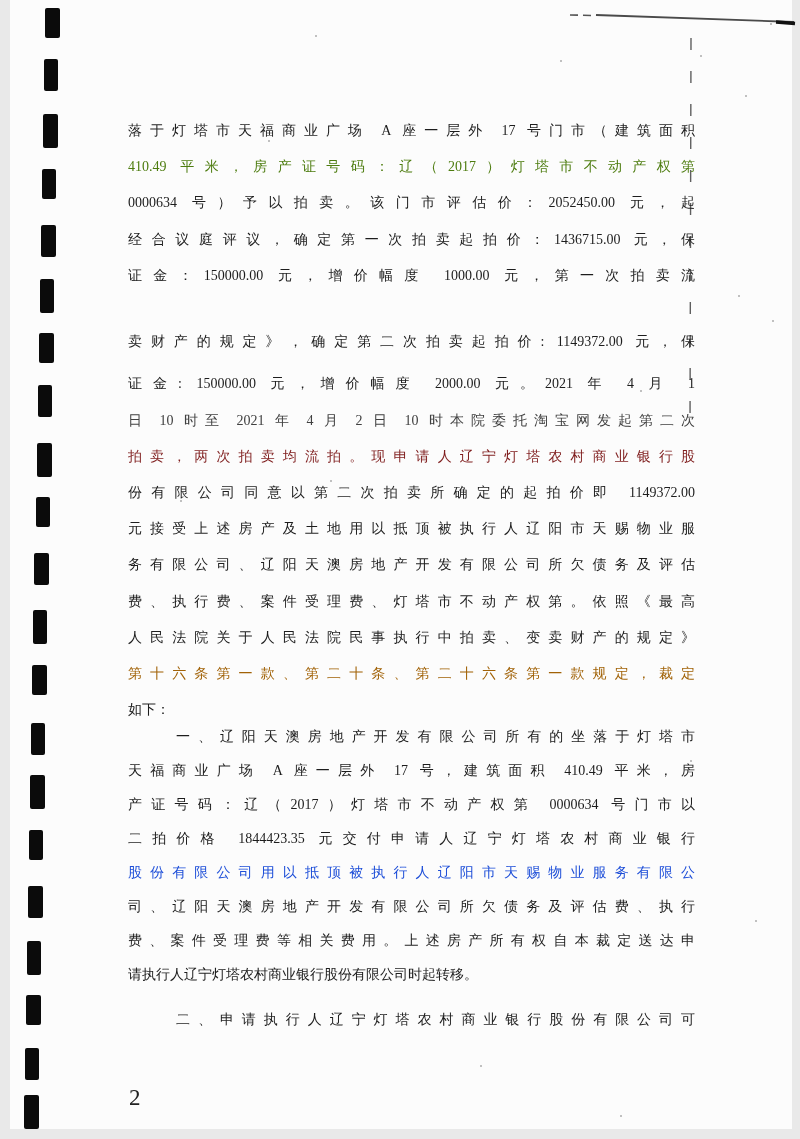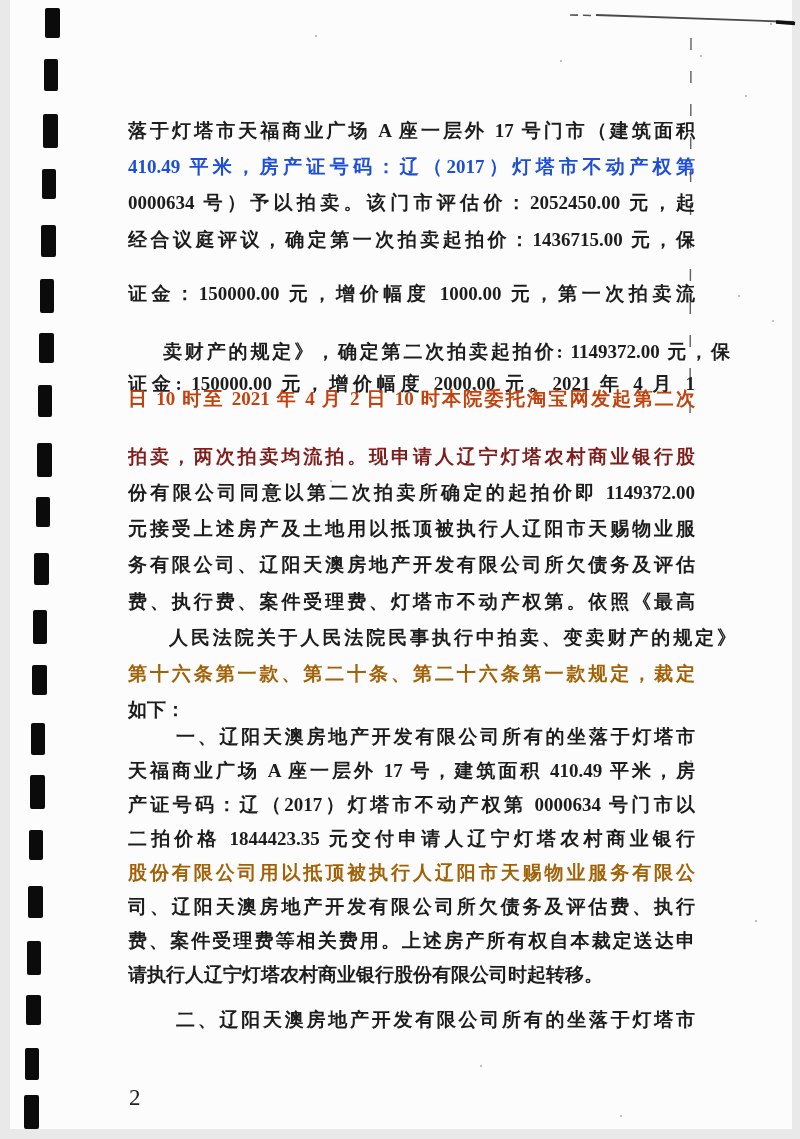--- a/index.html
+++ b/index.html
@@ -20,23 +20,23 @@
     background:#0b0b0b;
     border-radius:2px;
   }
   .artifact-svg{
     position:absolute;left:0;top:0;
     pointer-events:none;
   }
   .text-layer{position:absolute;left:0;top:0;width:800px;height:1139px;}
   .line{
     position:absolute;left:128px;width:567px;height:36px;
-    line-height:36px;font-size:19px;color:#1d1d1d;
+    line-height:36px;font-size:14px;color:#1d1d1d;
     text-align:justify;text-align-last:justify;
-    overflow:hidden;white-space:normal;font-weight:bold;
+    overflow:hidden;white-space:normal;
   }
   .line.indent{padding-left:48px;width:519px;}
   .line.last{text-align-last:left;}
   .page-number{
     position:absolute;left:129px;top:1083px;
     font-size:23px;color:#222;height:30px;line-height:30px;
   }
   .speck{position:absolute;background:#8a8a8a;border-radius:50%;opacity:.7;}
 </style>
 </head>
@@ -70,44 +70,44 @@
 
 <svg class="artifact-svg" width="800" height="1139">
   <line x1="570" y1="15" x2="593" y2="15.5" stroke="#555" stroke-width="1.6" stroke-dasharray="8 5"></line>
   <line x1="596" y1="15" x2="794" y2="22" stroke="#4a4a4a" stroke-width="1.8"></line>
   <line x1="776" y1="22" x2="795" y2="23.5" stroke="#111" stroke-width="3.5"></line>
   <line x1="691" y1="38" x2="690" y2="430" stroke="#444" stroke-width="1.4" stroke-dasharray="12 21" opacity="0.85"></line>
 </svg>
 
 <div class="text-layer" id="text-layer">
     <div class="line" style="top: 113px; color: rgb(29, 29, 29);">落于灯塔市天福商业广场 A 座一层外 17 号门市（建筑面积</div>
-    <div class="line" style="top: 149px; color: #1d4ed8;">410.49 平米，房产证号码：辽（2017）灯塔市不动产权第</div>
+    <div class="line" style="top: 149px; color: #4d7c0f;">410.49 平米，房产证号码：辽（2017）灯塔市不动产权第</div>
     <div class="line" style="top: 185px; color: rgb(29, 29, 29);">0000634 号）予以拍卖。该门市评估价：2052450.00 元，起</div>
     <div class="line" style="top: 222px; color: rgb(29, 29, 29);">经合议庭评议，确定第一次拍卖起拍价：1436715.00 元，保</div>
-    <div class="line" style="top: 258px; color: rgb(29, 29, 29); margin-top: 18px;">证金：150000.00 元，增价幅度 1000.00 元，第一次拍卖流</div>
-    <div class="line" style="top: 334px; color: rgb(29, 29, 29); margin-left: 35px;">卖财产的规定》，确定第二次拍卖起拍价: 1149372.00 元，保</div>
+    <div class="line" style="top: 258px; color: rgb(29, 29, 29);">证金：150000.00 元，增价幅度 1000.00 元，第一次拍卖流</div>
+    <div class="line" style="top: 324px; color: rgb(29, 29, 29);">卖财产的规定》，确定第二次拍卖起拍价: 1149372.00 元，保</div>
     <div class="line" style="top: 366px; color: rgb(29, 29, 29);">证金: 150000.00 元，增价幅度 2000.00 元。2021 年 4 月 1</div>
-    <div class="line" style="top: 381px; color: #c2410c;">日 10 时至 2021 年 4 月 2 日 10 时本院委托淘宝网发起第二次</div>
+    <div class="line" style="top: 403px; color: #404040;">日 10 时至 2021 年 4 月 2 日 10 时本院委托淘宝网发起第二次</div>
     <div class="line" style="top: 439px; color: #7f1d1d;">拍卖，两次拍卖均流拍。现申请人辽宁灯塔农村商业银行股</div>
     <div class="line" style="top: 475px; color: rgb(29, 29, 29);">份有限公司同意以第二次拍卖所确定的起拍价即 1149372.00</div>
     <div class="line" style="top: 511px; color: rgb(29, 29, 29);">元接受上述房产及土地用以抵顶被执行人辽阳市天赐物业服</div>
     <div class="line" style="top: 547px; color: rgb(29, 29, 29);">务有限公司、辽阳天澳房地产开发有限公司所欠债务及评估</div>
     <div class="line" style="top: 584px; color: rgb(29, 29, 29);">费、执行费、案件受理费、灯塔市不动产权第。依照《最高</div>
-    <div class="line" style="top: 620px; color: rgb(29, 29, 29); margin-left: 41px;">人民法院关于人民法院民事执行中拍卖、变卖财产的规定》</div>
+    <div class="line" style="top: 620px; color: rgb(29, 29, 29);">人民法院关于人民法院民事执行中拍卖、变卖财产的规定》</div>
     <div class="line" style="top: 656px; color: #a16207;">第十六条第一款、第二十条、第二十六条第一款规定，裁定</div>
     <div class="line last" style="top: 692px; color: rgb(29, 29, 29);">如下：</div>
     <div class="line indent" style="top: 719px; color: rgb(29, 29, 29);">一、辽阳天澳房地产开发有限公司所有的坐落于灯塔市</div>
     <div class="line" style="top: 753px; color: rgb(29, 29, 29);">天福商业广场 A 座一层外 17 号，建筑面积 410.49 平米，房</div>
     <div class="line" style="top: 787px; color: rgb(29, 29, 29);">产证号码：辽（2017）灯塔市不动产权第 0000634 号门市以</div>
     <div class="line" style="top: 821px; color: rgb(29, 29, 29);">二拍价格 1844423.35 元交付申请人辽宁灯塔农村商业银行</div>
-    <div class="line" style="top: 855px; color: #a16207;">股份有限公司用以抵顶被执行人辽阳市天赐物业服务有限公</div>
+    <div class="line" style="top: 855px; color: #1d4ed8;">股份有限公司用以抵顶被执行人辽阳市天赐物业服务有限公</div>
     <div class="line" style="top: 889px; color: rgb(29, 29, 29);">司、辽阳天澳房地产开发有限公司所欠债务及评估费、执行</div>
     <div class="line" style="top: 923px; color: rgb(29, 29, 29);">费、案件受理费等相关费用。上述房产所有权自本裁定送达申</div>
     <div class="line last" style="top: 957px; color: rgb(29, 29, 29);">请执行人辽宁灯塔农村商业银行股份有限公司时起转移。</div>
-    <div class="line indent" style="top: 1002px; color: rgb(29, 29, 29);">二、辽阳天澳房地产开发有限公司所有的坐落于灯塔市</div>
+    <div class="line indent" style="top: 1002px; color: rgb(29, 29, 29);">二、申请执行人辽宁灯塔农村商业银行股份有限公司可</div>
   </div>
 
 <div class="page-number">2</div>
 
 <div class="speck" style="left: 770px; top: 23px; width: 2px; height: 2px;"></div>
 <div class="speck" style="left: 745px; top: 95px; width: 2px; height: 2px;"></div>
 <div class="speck" style="left: 700px; top: 55px; width: 2px; height: 2px;"></div>
 <div class="speck" style="left: 738px; top: 295px; width: 2px; height: 2px;"></div>
 <div class="speck" style="left: 772px; top: 320px; width: 2px; height: 2px;"></div>
 <div class="speck" style="left: 268px; top: 140px; width: 2px; height: 2px;"></div>

